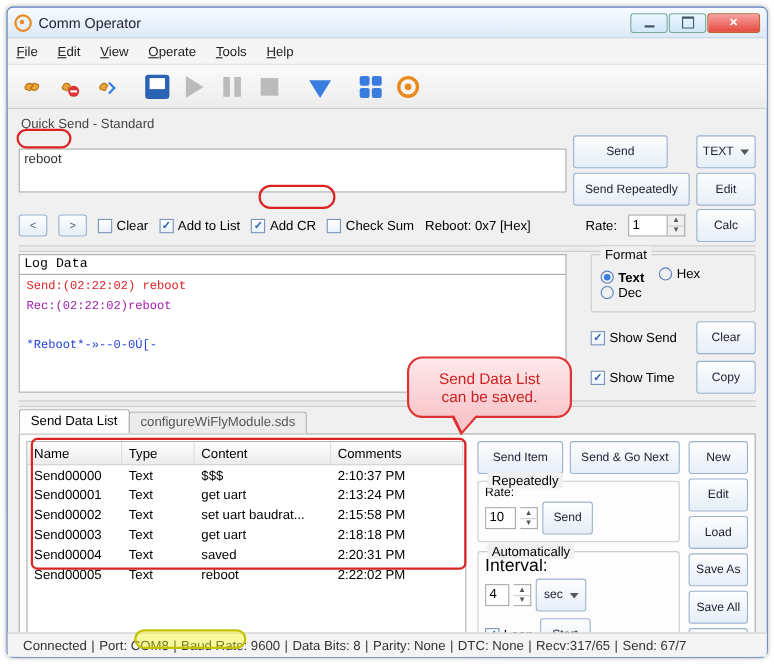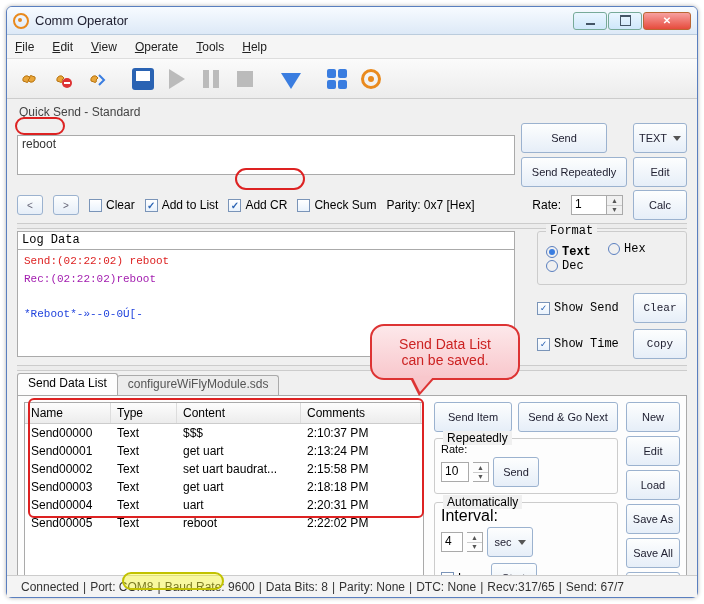--- a/index.html
+++ b/index.html
@@ -61,21 +61,21 @@
   .hr { height:6px; border-top:1px solid #ccc; border-bottom:1px solid #ccc; margin:6px 0 2px 0; background:#ececec; cursor:row-resize;}
 
   .logrow { display:flex; gap:22px; }
   .logpane { width:498px;}
   .loghead { border:1px solid #aaa; border-bottom:none; height:18px; background:#fff; font-family:"Courier New",monospace; padding:1px 4px;}
   .logbody { height:108px; border:1px solid #aaa; background:#fff; font-family:"Courier New",monospace; font-size:11px; padding:3px 6px; overflow:hidden; line-height:1.6;}
   .logbody .l1 { color:#d22;}
   .logbody .l2 { color:#a21caf;}
   .logbody .l3 { color:#24d;}
 
-  .fmtpane { flex:1;font-family:Liberation Mono, monospace; }
+  .fmtpane { flex:1; }
   .grpbox { border:1px solid #ccc; border-radius:3px; padding:6px 8px 8px 8px; position:relative; margin-bottom:8px;}
   .grpbox .lg { position:absolute; top:-8px; left:8px; background:#f0f0f0; padding:0 4px;}
   .radio{display:inline-flex;align-items:center;gap:4px;margin-right:10px;}
   .radio .r{width:12px;height:12px;border-radius:50%;border:1px solid #5a7fbf;display:flex;align-items:center;justify-content:center;}
   .radio .r.sel::after{content:"";width:6px;height:6px;border-radius:50%;background:#3a7de0;}
   .fmtrow{display:flex;align-items:center;justify-content:space-between;margin-top:6px;}
 
   .tabs { display:flex; height:22px; }
   .tab { border:1px solid #aaa; border-bottom:none; padding:2px 10px; background:#fdfdfd; border-top-left-radius:3px;border-top-right-radius:3px; margin-right:-1px; position:relative;}
   .tab.inactive{background:#ececec;color:#555;top:2px;height:20px;padding-top:1px;}
@@ -205,21 +205,21 @@
           <span>Add to List</span>
         </label>
       <label class="chk">
           <span class="box">✓</span>
           <span>Add CR</span>
         </label>
       <label class="chk">
           <span class="box"></span>
           <span>Check Sum</span>
         </label>
-      <span>Parity: 0x7 [Hex]</span>
+      <span>Reboot: 0x7 [Hex]</span>
       <div style="flex:1"></div>
       <span>Rate:</span>
       <div style="display:flex;">
           <div class="numinput">1</div>
           <div class="spinner">
             <span>▲</span>
             <span>▼</span>
           </div>
         </div>
       <div class="stdbtn small">Calc</div>
@@ -308,21 +308,21 @@
               </div>
               <div class="dlr">
                 <span class="c1">Send00003</span>
                 <span class="c2">Text</span>
                 <span class="c3">get uart</span>
                 <span class="c4">2:18:18 PM</span>
               </div>
               <div class="dlr">
                 <span class="c1">Send00004</span>
                 <span class="c2">Text</span>
-                <span class="c3">uart</span>
+                <span class="c3">saved</span>
                 <span class="c4">2:20:31 PM</span>
               </div>
               <div class="dlr">
                 <span class="c1">Send00005</span>
                 <span class="c2">Text</span>
                 <span class="c3">reboot</span>
                 <span class="c4">2:22:02 PM</span>
               </div>
             </div>
         </div>

